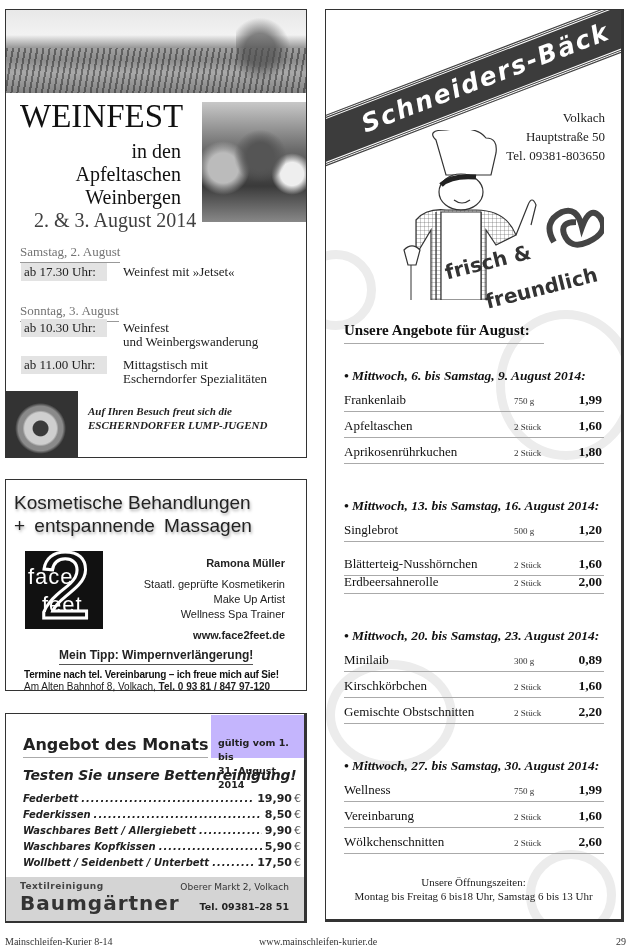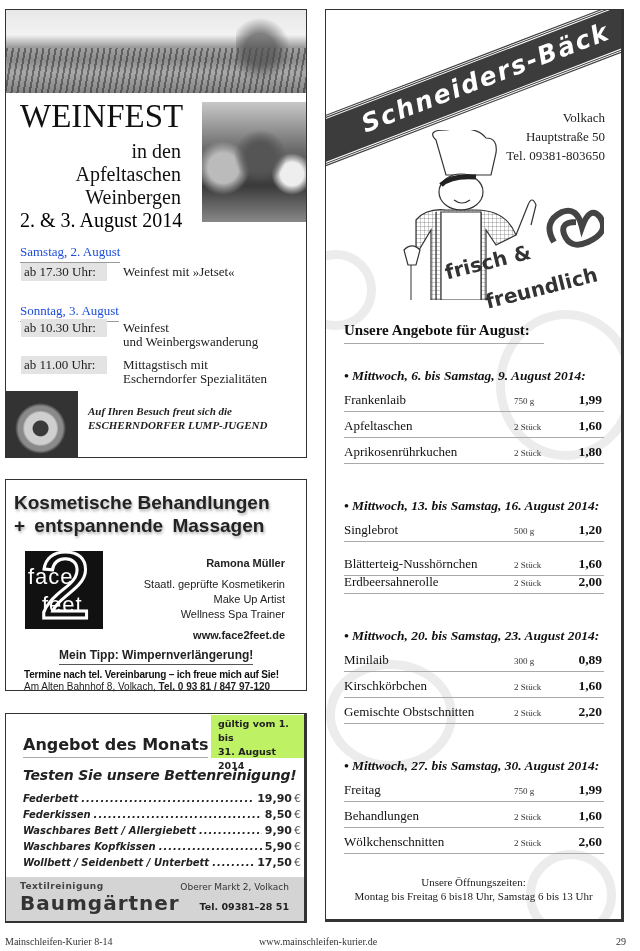--- a/index.html
+++ b/index.html
@@ -12,59 +12,59 @@
     background: linear-gradient(180deg, #e8e8e8 0%, #f2f2f2 30%, #9a9a9a 45%, #7a7a7a 60%, #a5a5a5 75%, #6e6e6e 100%); }
   #vineyard::before { content: ""; position: absolute; left: 0; right: 0; top: 38px; bottom: 0;
     background: repeating-linear-gradient(100deg, rgba(60,60,60,.55) 0 2px, rgba(180,180,180,.3) 2px 6px); }
   #vineyard::after { content: ""; position: absolute; right: 10px; top: 2px; width: 60px; height: 75px;
     background: radial-gradient(ellipse at 40% 50%, rgba(80,80,80,.7) 0 30%, transparent 60%); }
   #wf-title { position: absolute; left: 14px; top: 88px; font-size: 33px; line-height: 36px; color: #111; }
   .wf-sub { position: absolute; right: 125px; font-size: 20px; line-height: 23px; text-align: right; color: #111; }
   #wf-inden { top: 130px; }
   #wf-place { top: 153px; }
   #wf-berg { top: 176px; }
-  #wf-date { position: absolute; left: 14px; top: 199px; font-size: 20px; line-height: 23px; color: #000000; }
+  #wf-date { position: absolute; left: 28px; top: 199px; font-size: 20px; line-height: 23px; color: #404040; }
   #party-photo { position: absolute; left: 196px; top: 92px; width: 106px; height: 120px;
     background: radial-gradient(circle at 55% 45%, #555 0 15%, transparent 30%),
                 radial-gradient(circle at 20% 55%, #bbb 0 14%, transparent 25%),
                 radial-gradient(circle at 85% 60%, #eee 0 10%, transparent 18%),
                 linear-gradient(180deg, #c8c8c8 0%, #6a6a6a 40%, #3a3a3a 70%, #888 100%); }
-  .day-head { position: absolute; left: 14px; font-size: 13px; line-height: 16px; padding-bottom: 2px; border-bottom: 1.5px solid #999; color: #1d4ed8; }
+  .day-head { position: absolute; left: 14px; font-size: 13px; line-height: 16px; padding-bottom: 2px; border-bottom: 1.5px solid #999; color: #737373; }
   #sat-head { top: 234px; }
   #sun-head { top: 293px; }
   .time-tag { position: absolute; left: 15px; width: 86px; height: 18px; background: #e3e3e3; font-size: 13px; line-height: 18px; padding-left: 3px; color: #222; }
   .event { position: absolute; left: 117px; font-size: 13px; line-height: 14px; color: #222; }
   #sunflower { position: absolute; left: 0; top: 381px; width: 72px; height: 68px;
     background: radial-gradient(circle at 48% 55%, #3a3a3a 0 14%, #cfcfcf 16% 30%, #8a8a8a 34% 42%, #333 48% 100%); }
   #wf-greet { position: absolute; left: 82px; top: 394px; font-size: 11px; line-height: 14px; font-style: italic; font-weight: bold; color: #222; }
 
   
   #kosmetik { position: absolute; left: 5px; top: 479px; width: 302px; height: 212px; border: 1px solid #333; background: #fff; font-family: "Liberation Sans", sans-serif; }
-  .kos-h { position: absolute; left: 0; width: 300px; text-align: center; font-weight: bold; font-size: 19px; line-height: 22px; color: #222; text-shadow: 1px 2px 3px #aaa; }
+  .kos-h { position: absolute; left: 0; width: 300px; text-align: center; font-weight: normal; font-size: 19px; line-height: 22px; color: #222; text-shadow: 1px 2px 3px #aaa; }
   #kos-h1 { top: 12px; left: 8px; text-align: left; }
   #kos-h2 { top: 35px; left: 8px; text-align: left; word-spacing: 4px; }
   #logo { position: absolute; left: 19px; top: 71px; width: 78px; height: 78px; background: #111; color: #fff; overflow: hidden; }
   #logo-two { position: absolute; left: 14px; top: -12px; font-size: 94px; line-height: 94px; font-weight: normal; color: #111; -webkit-text-stroke: 3px #fff; }
   #logo-face { position: absolute; left: 3px; top: 14px; font-size: 22px; line-height: 24px; color: #fff; letter-spacing: 1px; }
   #logo-feet { position: absolute; left: 17px; top: 42px; font-size: 22px; line-height: 24px; color: #fff; letter-spacing: 1px; }
   .kos-r { position: absolute; right: 21px; text-align: right; font-size: 11px; line-height: 15px; color: #222; }
   #kos-name { top: 76px; font-weight: bold; }
   #kos-l1 { top: 97px; }
   #kos-l2 { top: 112px; }
   #kos-l3 { top: 127px; }
   #kos-web { top: 148px; font-weight: bold; }
   #kos-tip { position: absolute; left: 53px; top: 168px; font-size: 12px; line-height: 15px; font-weight: bold; color: #222; border-bottom: 1.5px solid #555; padding-bottom: 1px; }
   #kos-term { position: absolute; left: 18px; top: 189px; font-size: 10px; line-height: 12px; font-weight: bold; color: #111; letter-spacing: -0.2px; }
   #kos-addr { position: absolute; left: 18px; top: 201px; font-size: 10px; line-height: 12px; color: #222; white-space: nowrap; }
   #kos-addr b { font-weight: bold; }
 
   
   #angebot { position: absolute; left: 5px; top: 713px; width: 302px; height: 210px; border: 1px solid #333; border-right-width: 3px; border-bottom-width: 3px; background: #fff; font-family: "DejaVu Sans", sans-serif; }
   #ang-title { position: absolute; left: 17px; top: 21px; font-size: 16px; line-height: 20px; font-weight: bold; color: #222; border-bottom: 1px solid #aaa; padding-bottom: 2px; }
-  #ang-valid { position: absolute; left: 205px; top: 1px; width: 93px; height: 43px; background: #bef264; font-size: 9.5px; line-height: 14px; font-weight: bold; padding: 2px 0 0 7px; color: #222; }
+  #ang-valid { position: absolute; left: 205px; top: 1px; width: 93px; height: 43px; background: #c4b5fd; font-size: 9.5px; line-height: 14px; font-weight: bold; padding: 21px 0 0 7px; color: #222; }
   #ang-test { position: absolute; left: 17px; top: 52px; font-size: 14px; line-height: 18px; font-weight: bold; font-style: italic; color: #222; letter-spacing: -0.2px; }
   .ang-row { position: absolute; left: 17px; width: 278px; height: 16px; font-size: 10px; line-height: 16px; font-weight: bold; font-style: italic; color: #222; display: flex; }
   .ang-row .nm { white-space: nowrap; }
   .ang-row .dots { flex: 1; overflow: hidden; white-space: nowrap; margin: 0 3px; letter-spacing: 1px; }
   .ang-row .pr { font-style: normal; font-size: 11px; white-space: nowrap; }
   .ang-row .eur { font-weight: normal; color: #555; margin-left: 2px; }
   #ang-foot { position: absolute; left: 0; top: 163px; width: 298px; height: 44px; background: #d4d4d4; }
   #ang-textil { position: absolute; left: 14px; top: 4px; font-size: 9px; font-weight: bold; color: #444; letter-spacing: 0.5px; }
   #ang-baum { position: absolute; left: 14px; top: 14px; font-size: 20px; line-height: 24px; font-weight: bold; color: #333; letter-spacing: 1px; }
   #ang-addr { position: absolute; right: 15px; top: 5px; font-size: 9px; color: #333; }
@@ -269,26 +269,26 @@
         <span class="qty">2 Stück</span>
         <span class="pr">1,60</span>
       </div>
       <div class="item" style="top: 692px;">
         <span class="nm">Gemischte Obstschnitten</span>
         <span class="qty">2 Stück</span>
         <span class="pr">2,20</span>
       </div>
       <div class="week-h" style="top: 748px;">• Mittwoch, 27. bis Samstag, 30. August 2014:</div>
       <div class="item" style="top: 770px;">
-        <span class="nm">Freitag</span>
+        <span class="nm">Wellness</span>
         <span class="qty">750 g</span>
         <span class="pr">1,99</span>
       </div>
       <div class="item" style="top: 796px;">
-        <span class="nm">Behandlungen</span>
+        <span class="nm">Vereinbarung</span>
         <span class="qty">2 Stück</span>
         <span class="pr">1,60</span>
       </div>
       <div class="item" style="top: 822px;">
         <span class="nm">Wölkchenschnitten</span>
         <span class="qty">2 Stück</span>
         <span class="pr">2,60</span>
       </div>
     </div>
   <div id="hours-h">Unsere Öffnungszeiten:</div>

